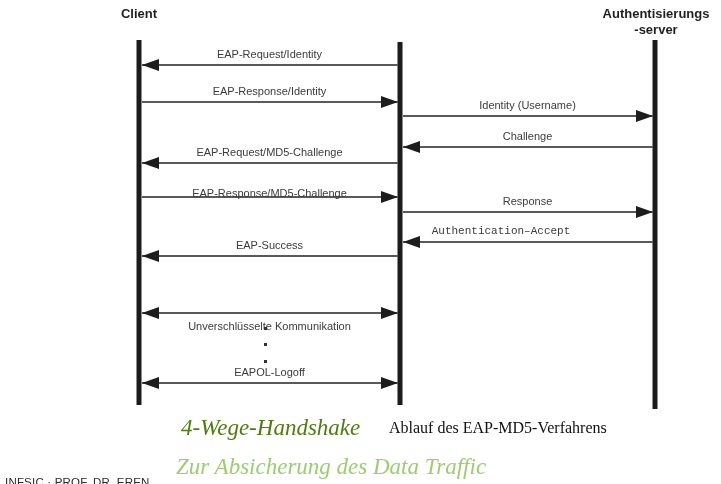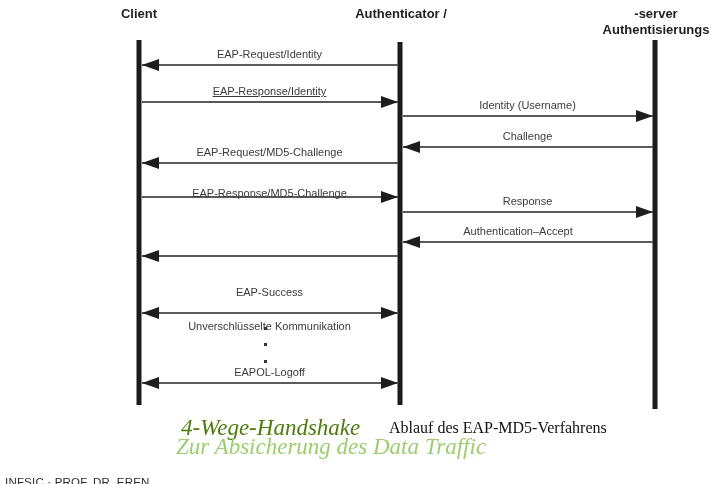--- a/index.html
+++ b/index.html
@@ -82,69 +82,68 @@
 </style>
 </head>
 <body>
 
 <div id="stage">
 
   <div class="actor-label" style="left:139px; top:6px;">
     <div>Client</div>
   </div>
   <div class="actor-label" style="left:401px; top:6px;">
-    <div>Authenticator /</div>
   </div>
   <div class="actor-label" style="left:656px; top:6px;">
+    <div>Authentisierungs</div>
     <div>-server</div>
-    <div>Authentisierungs</div>
   </div>
 
   <div id="diagram-layer">
       <div class="lifeline" style="left: 139px; top: 40px; height: 365px;"></div>
       <div class="lifeline" style="left: 400px; top: 42px; height: 363px;"></div>
       <div class="lifeline" style="left: 655px; top: 40px; height: 369px;"></div>
       <div class="msg-line" style="left: 141.5px; width: 256px; top: 64px;"></div>
       <div class="arrowhead left" style="left: 141.5px; top: 59px;"></div>
       <div class="msg-label" style="left: 269.5px; top: 48px;">EAP-Request/Identity</div>
       <div class="msg-line" style="left: 141.5px; width: 256px; top: 101px;"></div>
       <div class="arrowhead right" style="left: 380.5px; top: 96px;"></div>
-      <div class="msg-label" style="left: 269.5px; top: 85px; text-decoration: underline;">EAP-Response/Identity</div>
+      <div class="msg-label" style="left: 269.5px; top: 85px;">EAP-Response/Identity</div>
       <div class="msg-line" style="left: 402.5px; width: 250px; top: 115px;"></div>
       <div class="arrowhead right" style="left: 635.5px; top: 110px;"></div>
       <div class="msg-label" style="left: 527.5px; top: 99px;">Identity (Username)</div>
       <div class="msg-line" style="left: 402.5px; width: 250px; top: 146px;"></div>
       <div class="arrowhead left" style="left: 402.5px; top: 141px;"></div>
       <div class="msg-label" style="left: 527.5px; top: 130px;">Challenge</div>
       <div class="msg-line" style="left: 141.5px; width: 256px; top: 162px;"></div>
       <div class="arrowhead left" style="left: 141.5px; top: 157px;"></div>
       <div class="msg-label" style="left: 269.5px; top: 146px;">EAP-Request/MD5-Challenge</div>
       <div class="msg-line" style="left: 141.5px; width: 256px; top: 196px;"></div>
       <div class="arrowhead right" style="left: 380.5px; top: 191px;"></div>
       <div class="msg-label" style="left: 269.5px; top: 187px;">EAP-Response/MD5-Challenge</div>
       <div class="msg-line" style="left: 402.5px; width: 250px; top: 211px;"></div>
       <div class="arrowhead right" style="left: 635.5px; top: 206px;"></div>
       <div class="msg-label" style="left: 527.5px; top: 195px;">Response</div>
       <div class="msg-line" style="left: 402.5px; width: 250px; top: 241px;"></div>
       <div class="arrowhead left" style="left: 402.5px; top: 236px;"></div>
-      <div class="msg-label" style="left: 518px; top: 225px;">Authentication–Accept</div>
+      <div class="msg-label" style="left: 501px; top: 225px; font-family: Liberation Mono, monospace;">Authentication–Accept</div>
       <div class="msg-line" style="left: 141.5px; width: 256px; top: 255px;"></div>
       <div class="arrowhead left" style="left: 141.5px; top: 250px;"></div>
-      <div class="msg-label" style="left: 269.5px; top: 239px; margin-top: 47px;">EAP-Success</div>
+      <div class="msg-label" style="left: 269.5px; top: 239px;">EAP-Success</div>
       <div class="msg-line" style="left: 141.5px; width: 256px; top: 312px;"></div>
       <div class="arrowhead left" style="left: 141.5px; top: 307px;"></div>
       <div class="arrowhead right" style="left: 380.5px; top: 307px;"></div>
       <div class="msg-label" style="left: 269.5px; top: 296px; margin-top: 24px;">Unverschlüsselte Kommunikation</div>
       <div class="msg-line" style="left: 141.5px; width: 256px; top: 382px;"></div>
       <div class="arrowhead left" style="left: 141.5px; top: 377px;"></div>
       <div class="arrowhead right" style="left: 380.5px; top: 377px;"></div>
       <div class="msg-label" style="left: 269.5px; top: 366px;">EAPOL-Logoff</div>
       <div class="ellipsis-dot" style="left: 264px; top: 327px;"></div>
       <div class="ellipsis-dot" style="left: 264px; top: 343px;"></div>
       <div class="ellipsis-dot" style="left: 264px; top: 360px;"></div>
     </div>
 
   <div class="note-green" style="left: 181px; top: 415px; color: #4d7c0f;">4-Wege-Handshake</div>
-  <div class="note-green" style="left: 176px; top: 434px; color: rgb(155, 206, 110);">Zur Absicherung des Data Traffic</div>
+  <div class="note-green" style="left: 176px; top: 454px; color: rgb(155, 206, 110);">Zur Absicherung des Data Traffic</div>
   <div class="caption" style="left:389px; top:419px;">Ablauf des EAP-MD5-Verfahrens</div>
   <div class="footer-credit" style="left:5px; top:476px;">INFSIC · PROF. DR. EREN</div>
 
 </div>
 
 </body></html>

